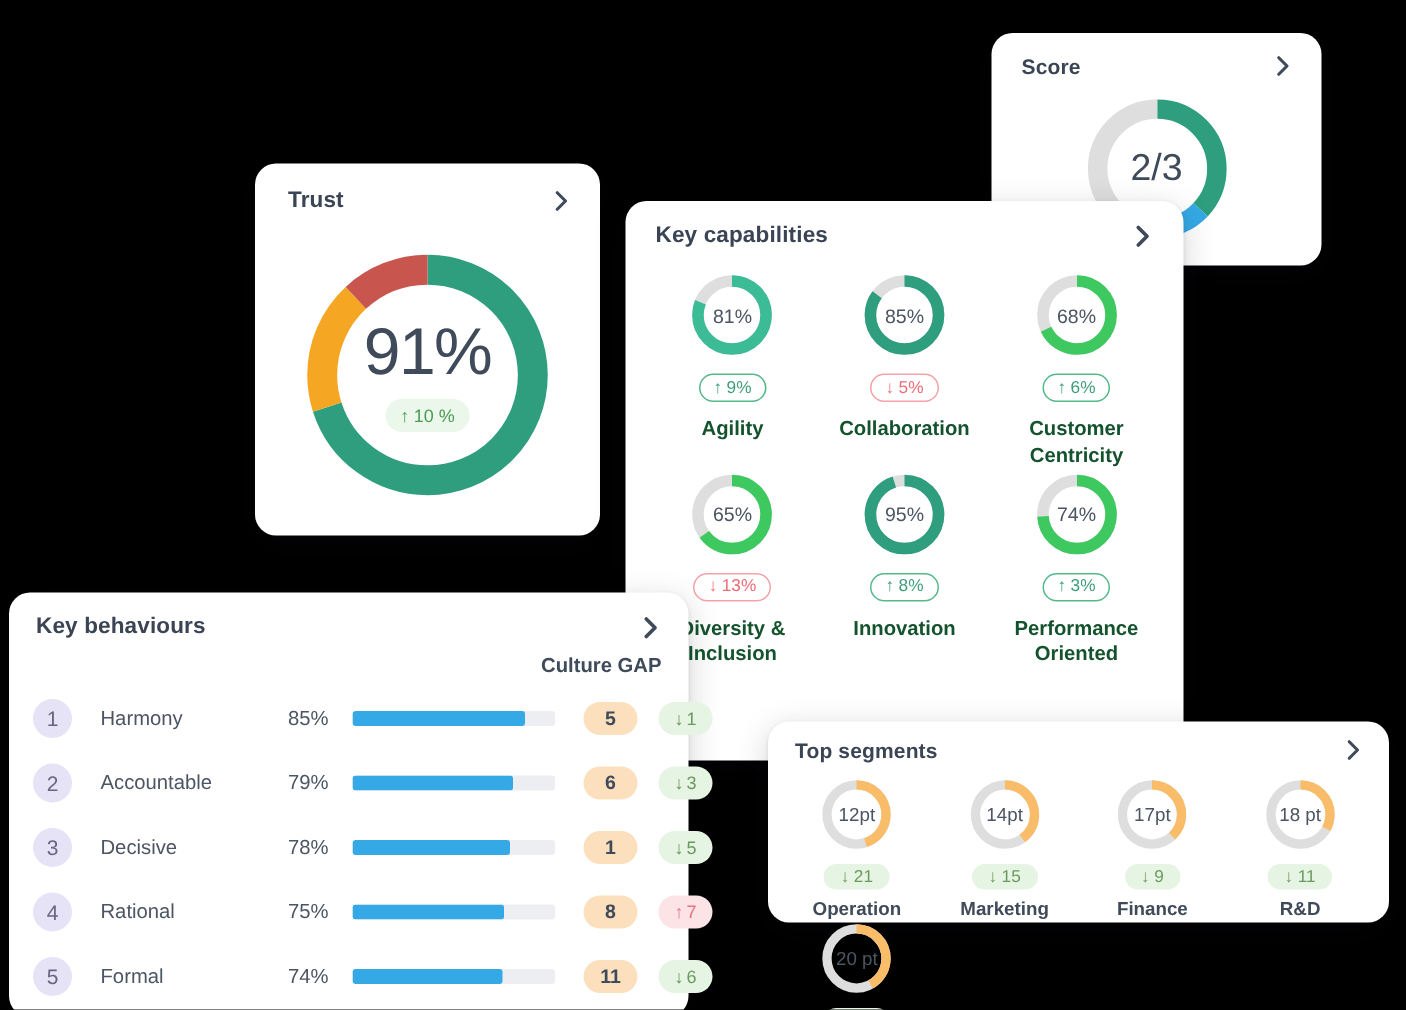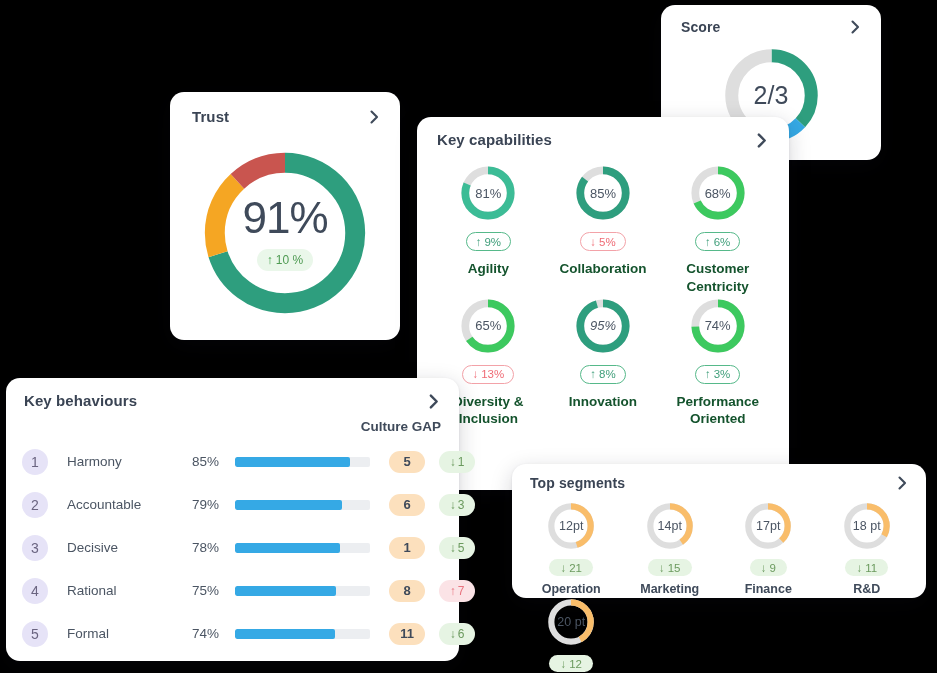--- a/index.html
+++ b/index.html
@@ -13,20 +13,21 @@
     position: relative;
     overflow: hidden;
     font-family: "Liberation Sans", sans-serif;
     -webkit-font-smoothing: antialiased;
   }
   .stage {
     position: absolute;
     inset: 0;
     width: 937px;
     height: 546px;
+    margin-top: 17px;
   }
   .card {
     position: absolute;
     background: #ffffff;
     border-radius: 14px;
     box-shadow: 0 6px 22px rgba(20,24,40,0.18), 0 1px 3px rgba(20,24,40,0.10);
     box-sizing: border-box;
   }
   .card-head {
     display: flex;
@@ -361,21 +362,21 @@
                 <circle cx="21" cy="21" r="15.9" fill="none" stroke="#3dc95f" stroke-width="5.4" stroke-dasharray="64.93672014970102 34.9659262344544"></circle>
               </g>
             </svg><div class="cap-val">65%</div></div>
           <div class="cap-badge down">
             <span>↓</span>
             <span>13%</span>
           </div>
           <div class="cap-label">Diversity &amp; Inclusion</div>
         </div>
         <div class="cap-cell">
-          <div class="cap-donut" style="width: 60px; height: 60px; font-style: italic;"><svg width="60" height="60" viewBox="0 0 42 42">
+          <div class="cap-donut" style="width: 60px; height: 60px;"><svg width="60" height="60" viewBox="0 0 42 42">
               <g transform="rotate(-90 21 21)">
                 <circle cx="21" cy="21" r="15.9" fill="none" stroke="#dedede" stroke-width="5.4"></circle>
                 <circle cx="21" cy="21" r="15.9" fill="none" stroke="#2e9e7e" stroke-width="5.4" stroke-dasharray="94.90751406494765 4.9951323192077695"></circle>
               </g>
             </svg><div class="cap-val">95%</div></div>
           <div class="cap-badge">
             <span>↑</span>
             <span>8%</span>
           </div>
           <div class="cap-label">Innovation</div>

